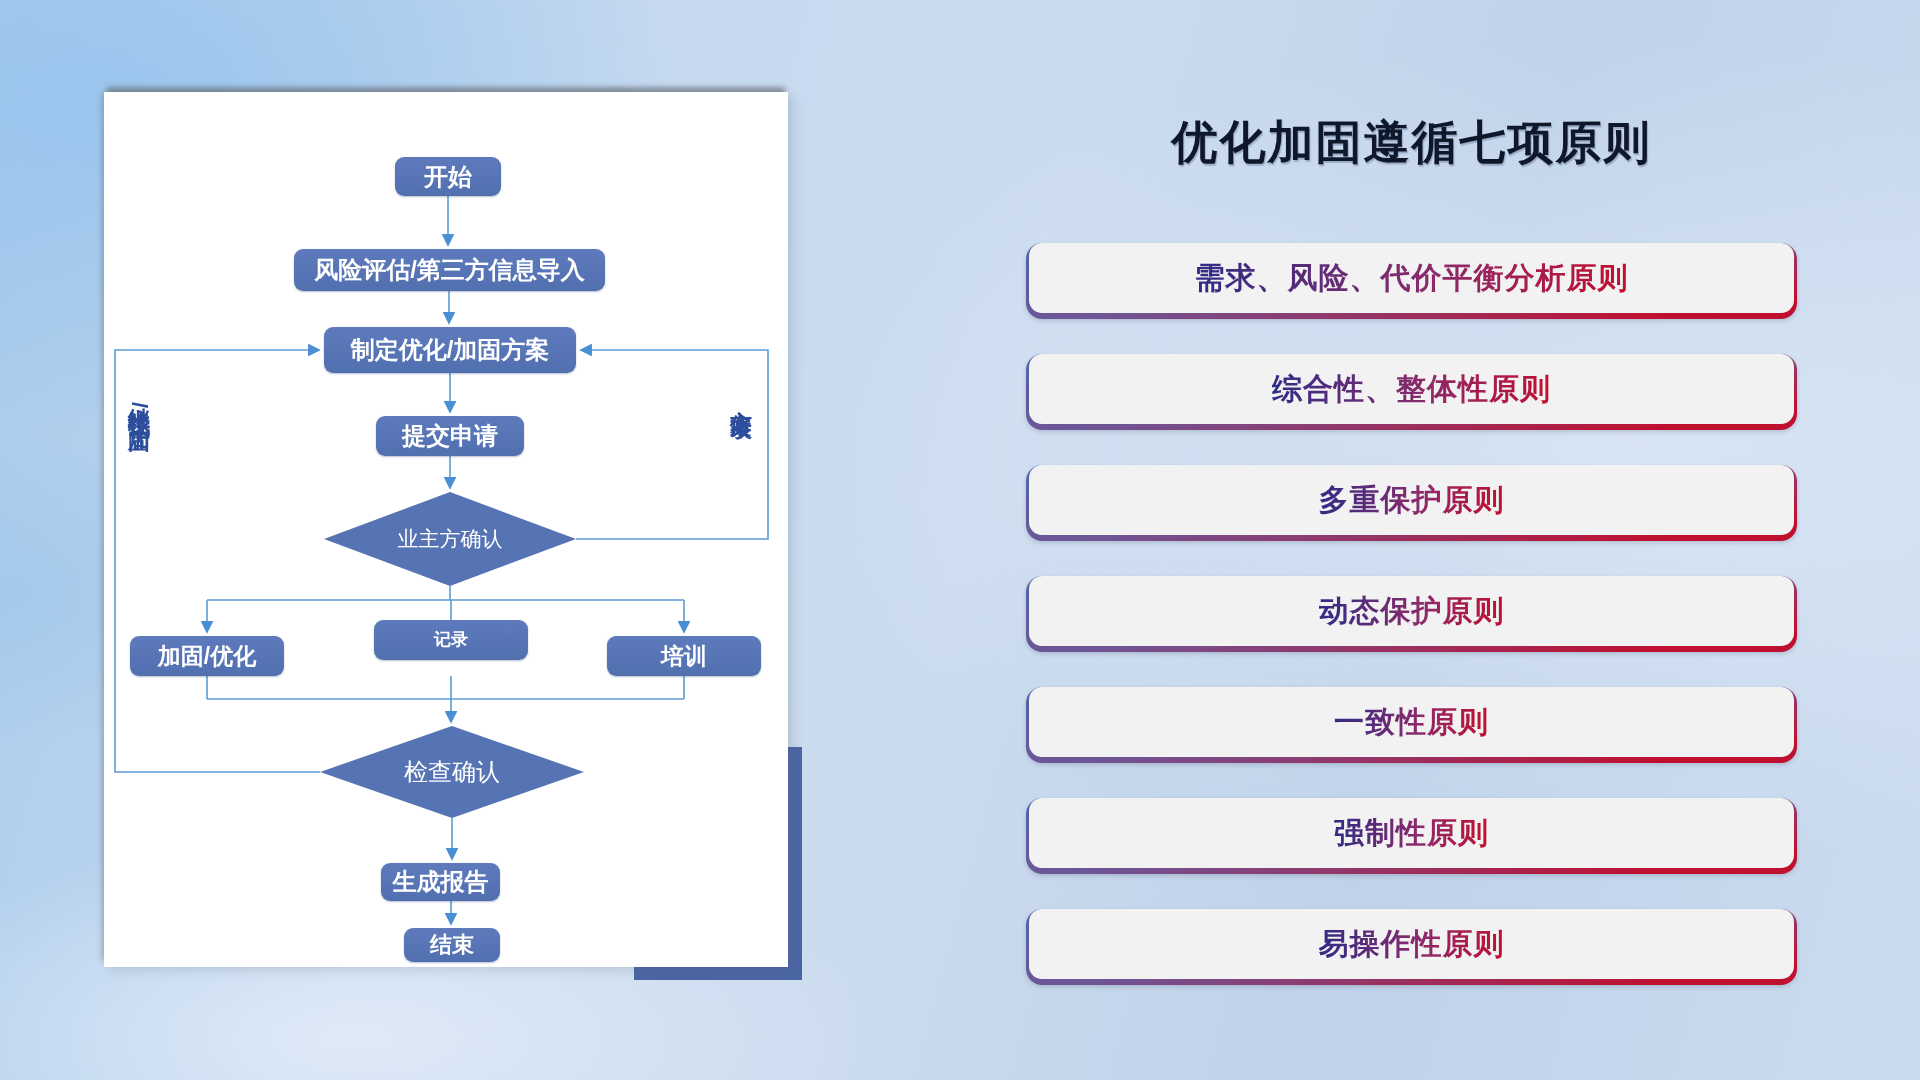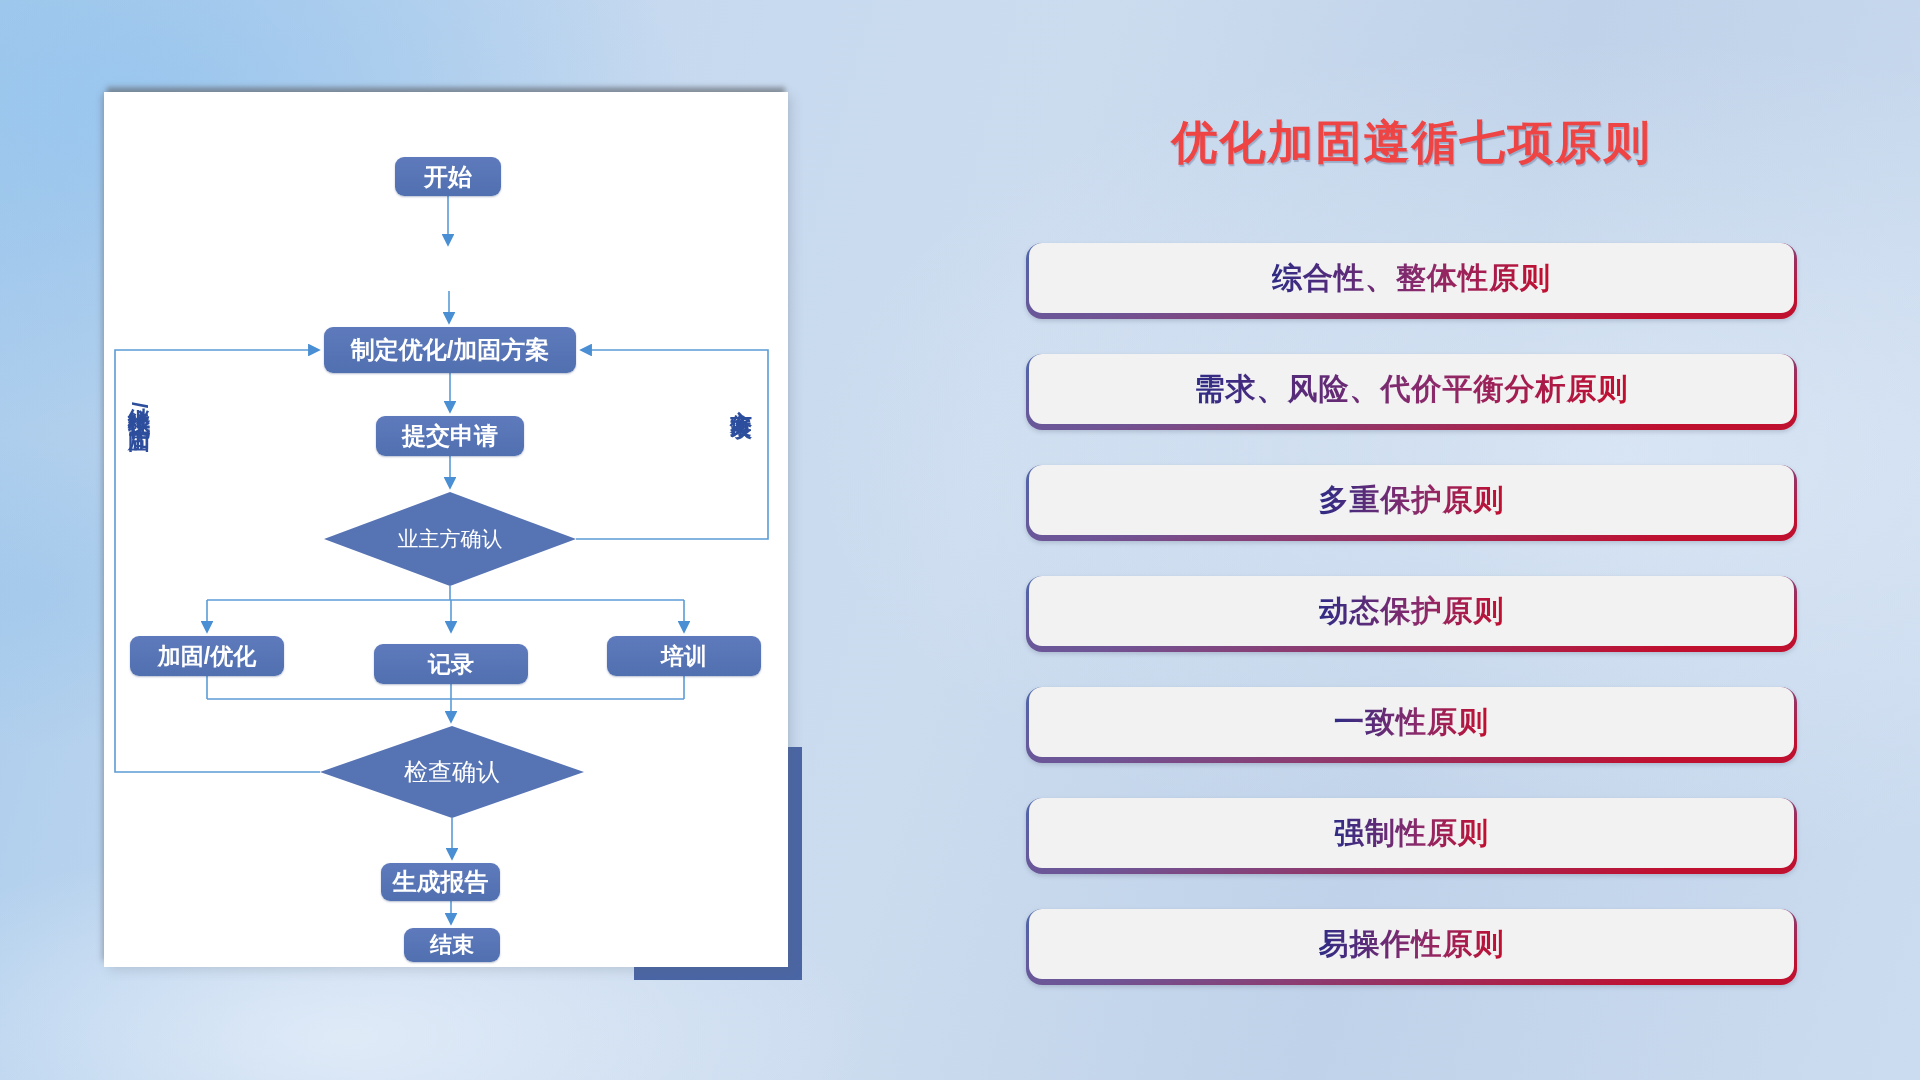--- a/index.html
+++ b/index.html
@@ -98,55 +98,56 @@
       <line x1="347" y1="809" x2="347" y2="830" marker-end="url(#arrow)"></line>
 
       <polyline points="216,680 11,680 11,258 213,258" marker-end="url(#arrow)"></polyline>
 
       <polyline points="472,447 664,447 664,258 479,258" marker-end="url(#arrow)"></polyline>
     </g>
   </svg>
 
   <div class="fnode" style="left:291px;top:65px;width:106px;height:39px;font-size:24px">开始</div>
 
+  <div class="fnode" style="left:190px;top:157px;width:311px;height:42px;font-size:24px">风险评估/第三方信息导入</div>
 
   <div class="fnode" style="left:220px;top:235px;width:252px;height:46px;font-size:24px">制定优化/加固方案</div>
 
   <div class="fnode" style="left:272px;top:324px;width:148px;height:40px;font-size:24px">提交申请</div>
 
   <div class="fdiamond" style="left:220px;top:400px;width:252px;height:94px;font-size:21px">业主方确认</div>
 
   <div class="fnode" style="left:26px;top:544px;width:154px;height:40px;font-size:23px">加固/优化</div>
 
-  <div class="fnode" style="left:270px;top:552px;width:154px;height:40px;font-size:23px">记录</div>
+  <div class="fnode" style="left:270px;top:528px;width:154px;height:40px;font-size:17px">记录</div>
 
   <div class="fnode" style="left:503px;top:544px;width:154px;height:40px;font-size:23px">培训</div>
 
   <div class="fdiamond" style="left:216px;top:634px;width:264px;height:92px;font-size:24px">检查确认</div>
 
   <div class="fnode" style="left:277px;top:771px;width:119px;height:38px;font-size:24px">生成报告</div>
 
   <div class="fnode" style="left:300px;top:836px;width:96px;height:34px;font-size:22px">结束</div>
 
   <div class="vlabel" style="left:24px;top:298px;height:180px;color:#2d4d9d">继续优化/加固</div>
 
   <div class="vlabel" style="left:626px;top:300px;height:110px;color:#2d4d9d">方案修改</div>
 </div>
 
-<div class="slide-title" style="color:#ef4444">优化加固遵循七项原则</div>
+<div class="slide-title" style="color:#0f172a">优化加固遵循七项原则</div>
 
 <div class="principles">
   <div class="pbox">
     <div class="pbox-inner">
-      <span class="ptext">综合性、整体性原则</span>
+      <span class="ptext">需求、风险、代价平衡分析原则</span>
     </div>
   </div>
   <div class="pbox">
     <div class="pbox-inner">
-      <span class="ptext">需求、风险、代价平衡分析原则</span>
+      <span class="ptext">综合性、整体性原则</span>
     </div>
   </div>
   <div class="pbox">
     <div class="pbox-inner">
       <span class="ptext">多重保护原则</span>
     </div>
   </div>
   <div class="pbox">
     <div class="pbox-inner">
       <span class="ptext">动态保护原则</span>

